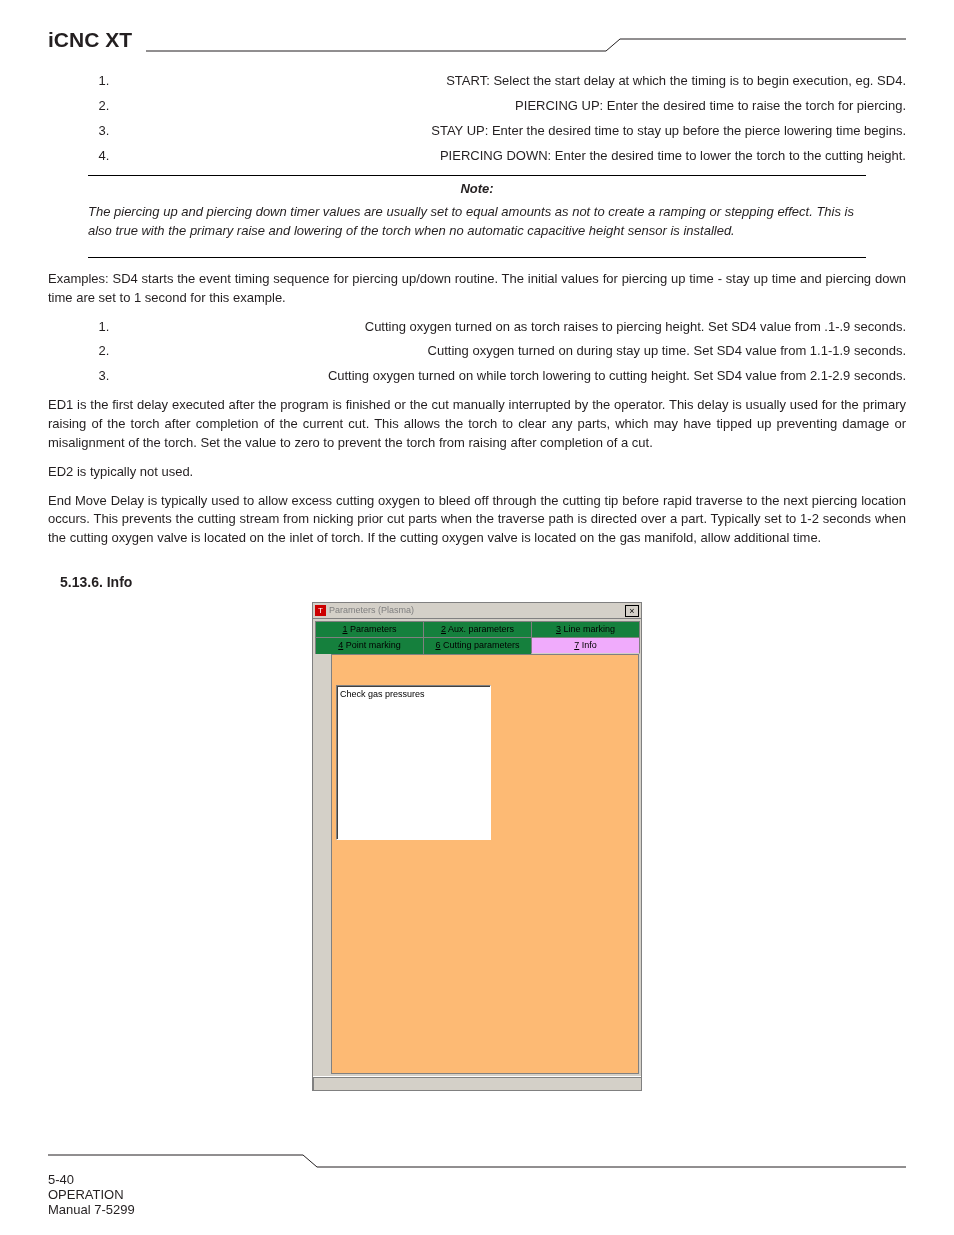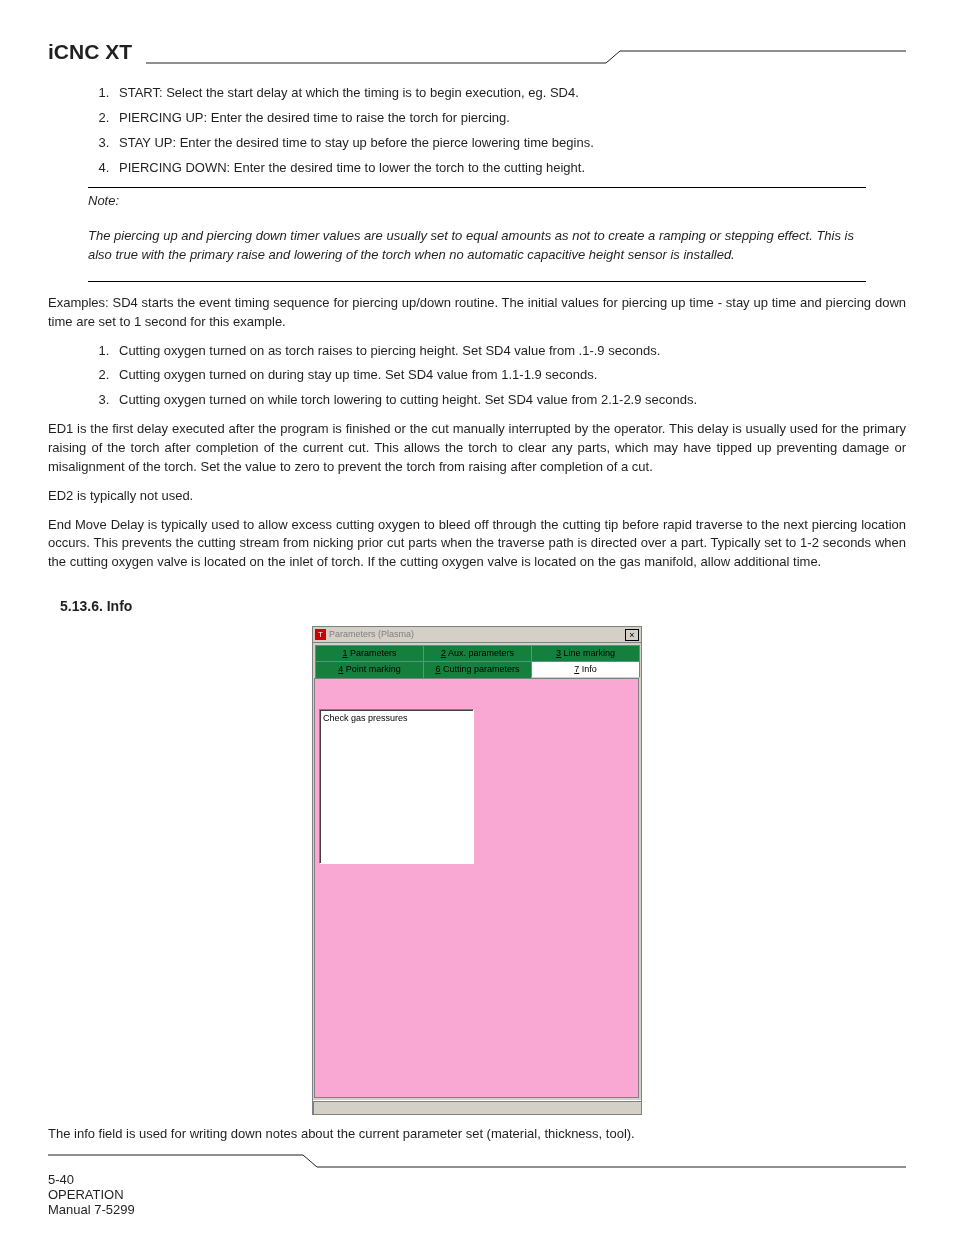--- a/index.html
+++ b/index.html
@@ -13,51 +13,50 @@
   .page {
     width: 954px;
     min-height: 1235px;
     padding: 28px 48px 0 48px;
     position: relative;
   }
   .header-row {
     display: flex;
     align-items: flex-end;
     margin-bottom: 2px;
-    margin-top: 12px;
   }
   .header-title {
     font-family: "Arial Black", Arial, sans-serif;
     font-weight: 900;
     font-size: 21px;
     letter-spacing: 0;
     padding-right: 14px;
   }
   .header-rule {
     position: relative;
     flex: 1;
     height: 14px;
     overflow: visible;
   }
   .header-rule svg { position:absolute; left:0; bottom:0; }
   .content {
     padding-top: 12px;
     font-size: 13px;
     line-height: 1.45;
   }
-  ol.num { margin: 0 0 6px 0; padding-left: 65px; }
+  ol.num { margin: 0 0 6px 0; padding-left: 65px; text-align: right; }
   ol.num li { margin: 6px 0; padding-left: 6px; }
   .note-block { margin: 10px 40px 12px 40px; }
   .note-label {
-    text-align: left;
+    text-align: center;
     font-style: italic;
-    font-weight: normal;
+    font-weight: bold;
     border-top: 1px solid #000;
     padding: 4px 0 0 0;
-    margin-bottom: 16px;
+    margin-bottom: 4px;
   }
   .note-body {
     font-style: italic;
     padding: 0 0 16px 0;
     border-bottom: 1px solid #000;
   }
   p.para { margin: 10px 0; text-align: justify; }
   .sec-heading {
     font-weight: bold;
     font-size: 14px;
@@ -105,26 +104,26 @@
     border-bottom:none;
     background:#15803d;
     padding:1px 2px;
     margin-right:-1px;
     text-align:center;
     white-space:nowrap;
     cursor:pointer;
   }
   .ui-tab.row2 { border-top:1px solid #808080; }
   .ui-tab .u { text-decoration: underline; }
-  .ui-tab.active { background:#ffffff; border-bottom:1px solid #d4d0c8; position:relative; z-index:2;}
+  .ui-tab.active { background:#f0abfc; border-bottom:1px solid #d4d0c8; position:relative; z-index:2;}
   .ui-tabrow { display:flex; padding:0 2px; }
   .ui-panel {
-    margin:0 2px 2px 1px;
+    margin:0 2px 2px 18px;
     border:1px solid #808080;
-    background:#f9a8d4;
+    background:#fdba74;
     padding:4px;
     height: 420px;
     position:relative;
   }
   .ui-textarea {
     margin-top:26px;
     width: 155px;
     height: 155px;
     background:#fff;
     border:1px solid #808080;
@@ -213,21 +212,20 @@
         <div class="ui-tab row2"><span class="u">4</span> <span>Point marking</span></div>
         <div class="ui-tab row2"><span class="u">6</span> <span>Cutting parameters</span></div>
         <div class="ui-tab row2 active"><span class="u">7</span> <span>Info</span></div>
       </div>
       <div class="ui-panel">
         <div class="ui-textarea">Check gas pressures</div>
       </div>
       <div class="ui-status"></div>
     </div>
 
-    <p class="para" style="text-align:left;">The info field is used for writing down notes about the current parameter set (material, thickness, tool).</p>
   </div>
 
   <div class="footer">
     <div class="footer-rule">
       <svg width="858" height="14">
           <path d="M0 1 H255 L269 13 H858" stroke="#231f20" stroke-width="1" fill="none"></path>
         </svg>
     </div>
     <div class="footer-row">
       <span>5-40</span>

